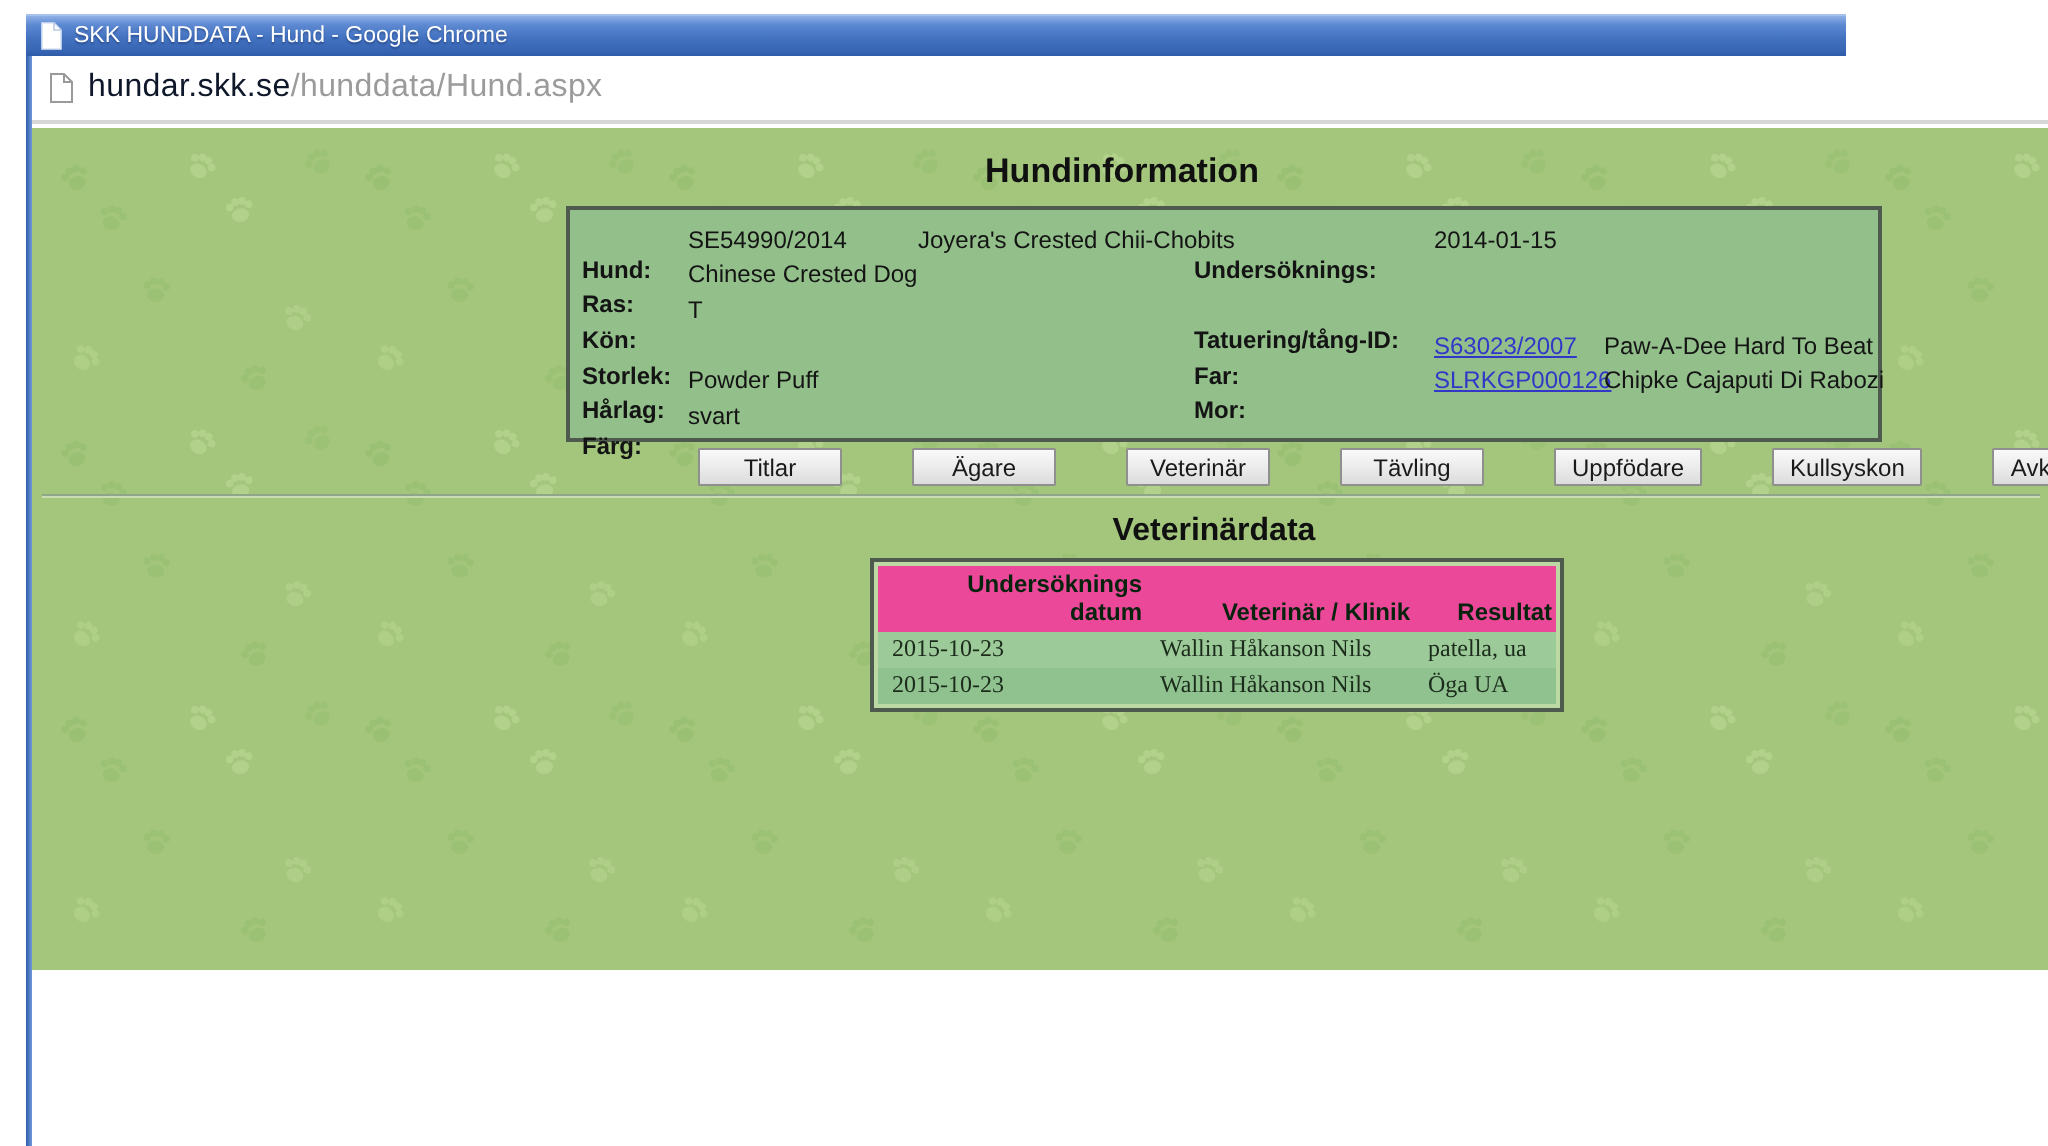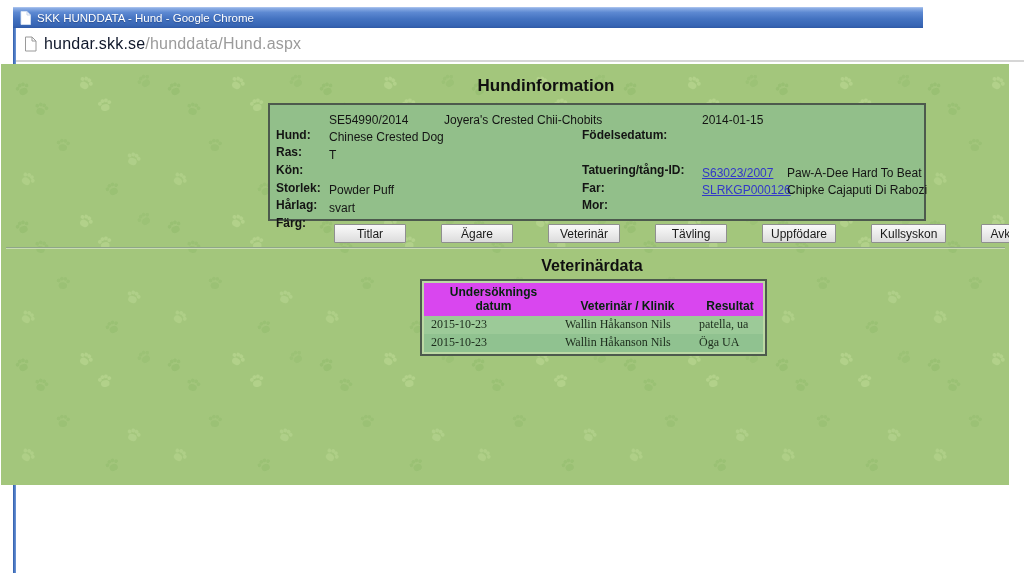--- a/index.html
+++ b/index.html
@@ -31,21 +31,21 @@
     background:#ffffff; border-bottom:2px solid #d6d6d6;
     display:flex; align-items:center;
   }
   .url-icon { margin-left:8px; display:flex; }
   .url-text { font-size:16px; margin-left:7px; letter-spacing:.2px; cursor:text; }
   .url-host { color:#0f172a; }
   .url-path { color:#9b9b9b; }
 
   
   .content {
-    position:absolute; left:1px; top:64px; width:1008px; height:421px;
+    position:absolute; left:16px; top:64px; width:1008px; height:421px;
     background:#a3c67c; overflow:hidden;
   }
   .paw-bg { position:absolute; left:0; top:0; width:100%; height:100%; }
 
   .page-title {
     position:absolute; left:145px; top:12px; width:800px; text-align:center;
     font-size:17px; font-weight:bold; color:#101010;
   }
 
   
@@ -89,21 +89,21 @@
   
   .vet-wrap {
     position:absolute; left:419px; top:215px;
     border:2px solid #4d5a4d; background:#bcd9a4; padding:2px;
   }
   .vet-table { border-collapse:collapse; table-layout:fixed; width:339px; font-size:12px; }
   .vet-table col.c1 { width:134px; }
   .vet-table col.c2 { width:134px; }
   .vet-table col.c3 { width:71px; }
   .vet-table th {
-    background:#d946ef; color:#06230e; font-weight:bold; text-align:center;
+    background:#ec4899; color:#06230e; font-weight:bold; text-align:right;
     vertical-align:bottom; padding:2px 2px 3px 7px; line-height:14px;
   }
   .vet-table td { padding:1px 2px 2px 7px; color:#1c2c1c; height:15px; white-space:nowrap;font-family:Liberation Serif, serif; }
   .vet-table tr.r0 td { background:#9cca98; }
   .vet-table tr.r1 td { background:#90c290; }
 </style>
 </head>
 <body>
 
 <div class="titlebar">
@@ -178,21 +178,21 @@
         <span>Powder Puff</span>
       </div>
       <div class="info-row">
         <span class="info-label">Färg:</span>
         <span>svart</span>
       </div>
     </div>
 
     <div class="info-col right">
       <div class="info-row">
-        <span class="info-label">Födelsedatum:</span>
+        <span class="info-label">Undersöknings:</span>
         <span>2014-01-15</span>
       </div>
       <div class="info-row">
         <span class="info-label"></span>
         <span></span>
       </div>
       <div class="info-row">
         <span class="info-label">Tatuering/tång-ID:</span>
         <span></span>
       </div>

